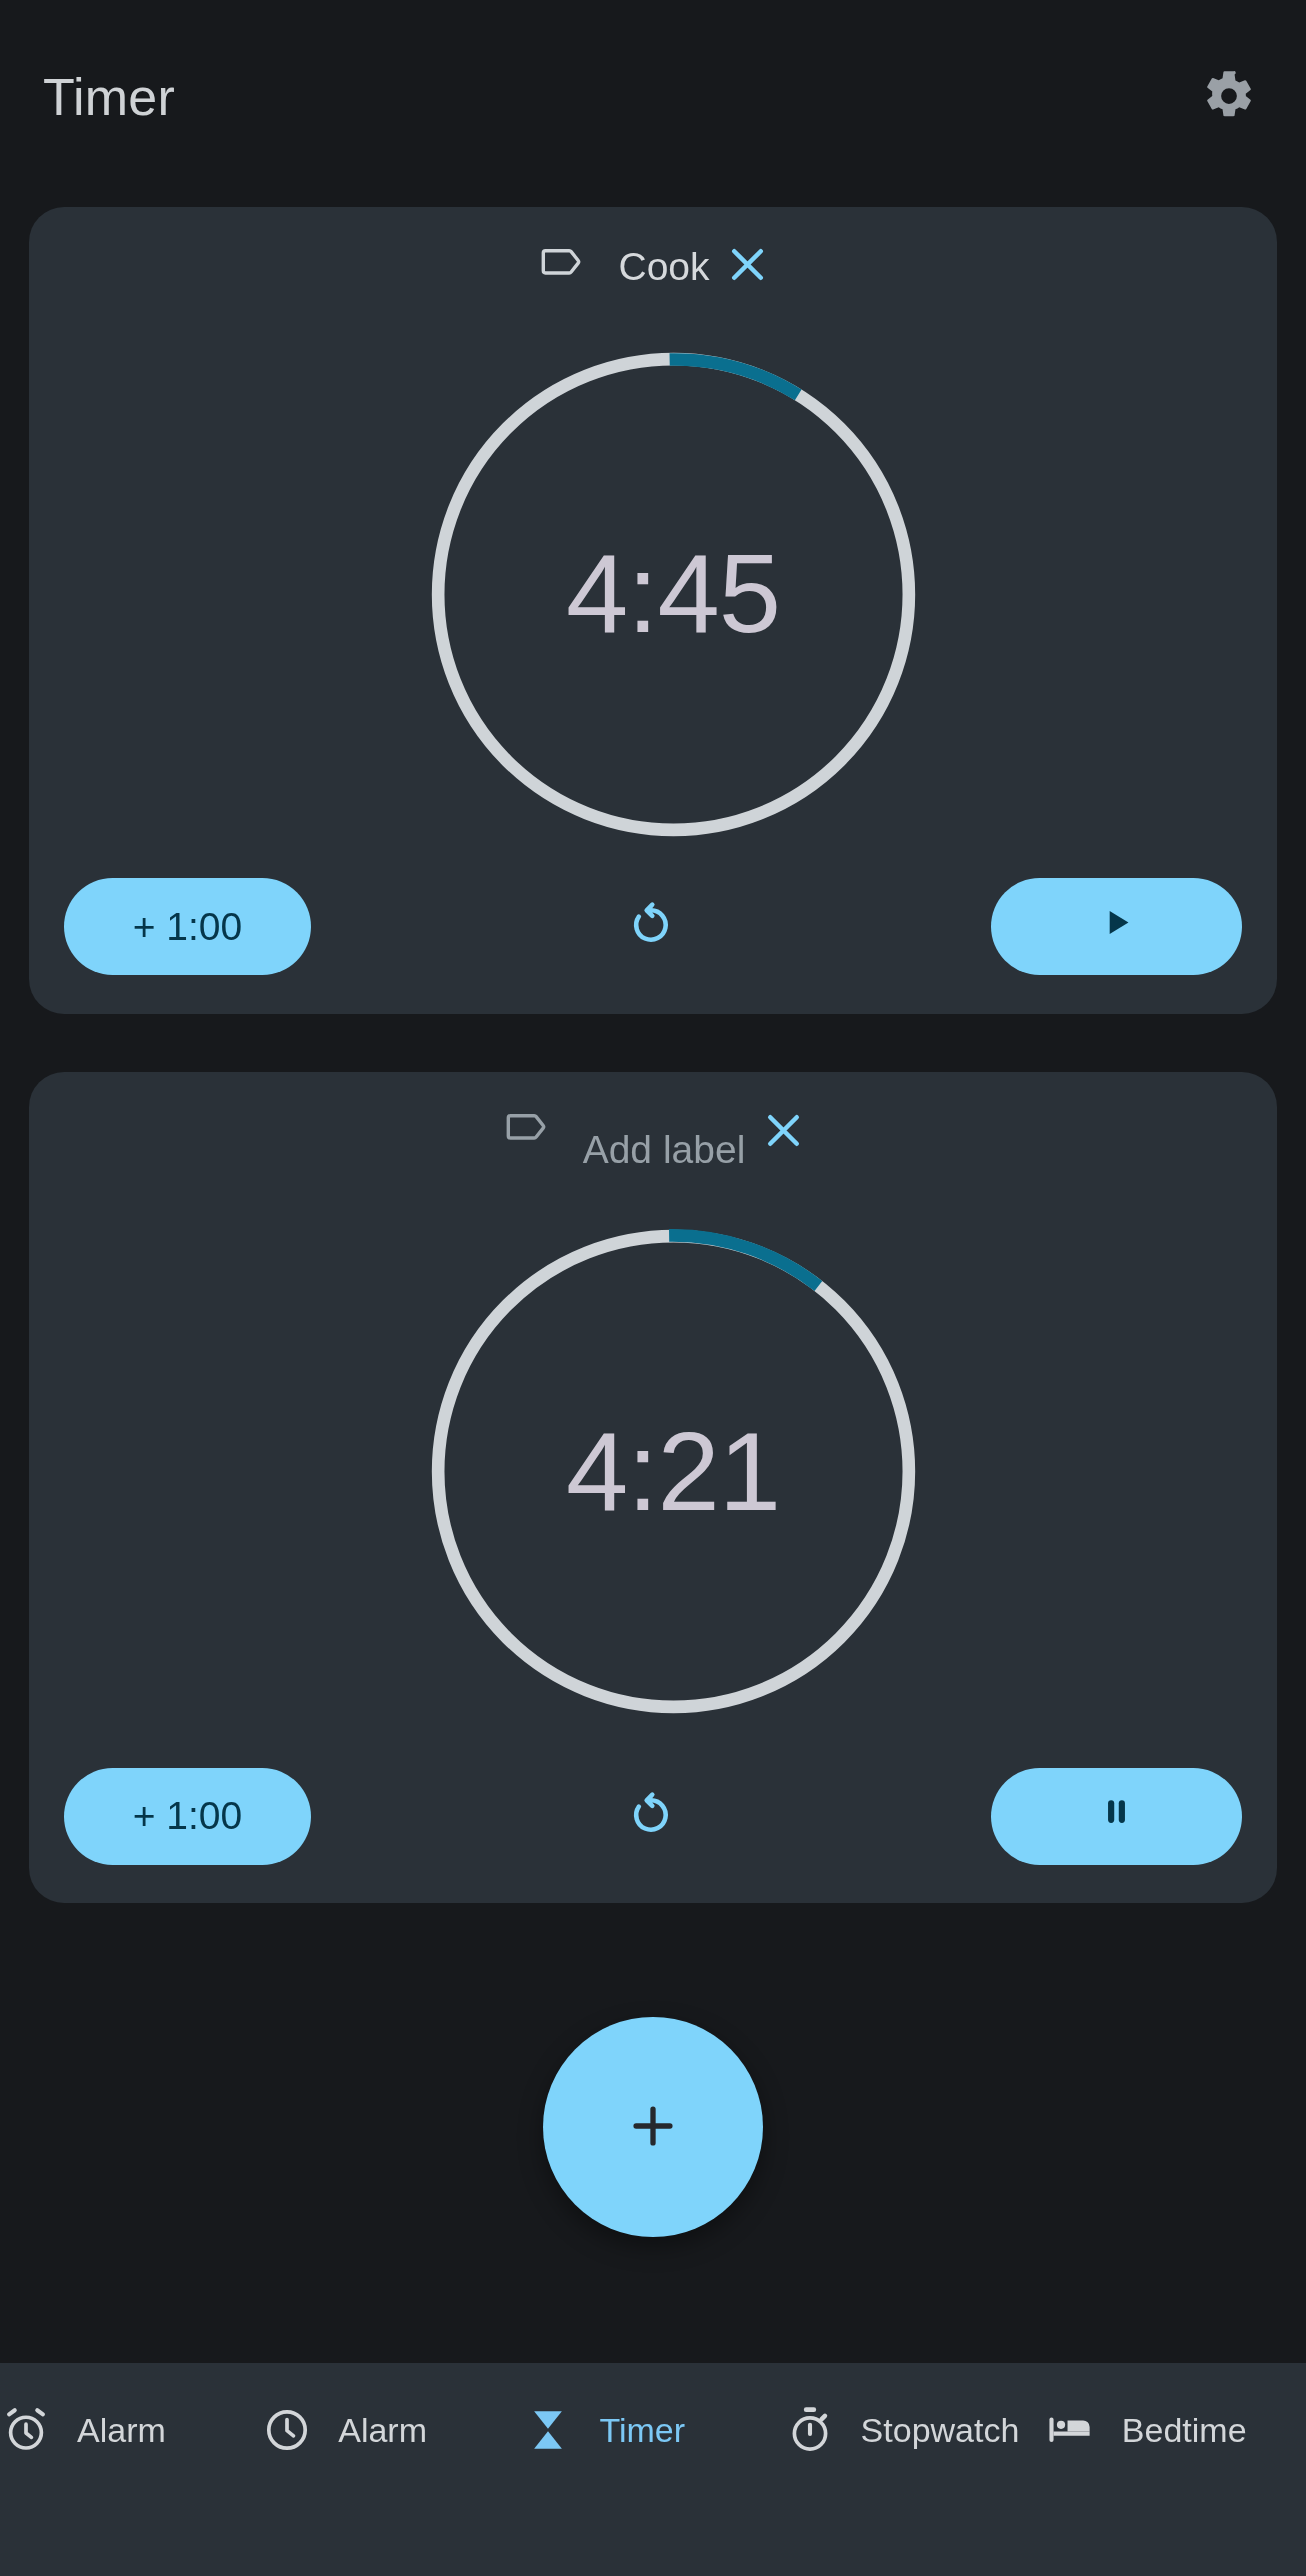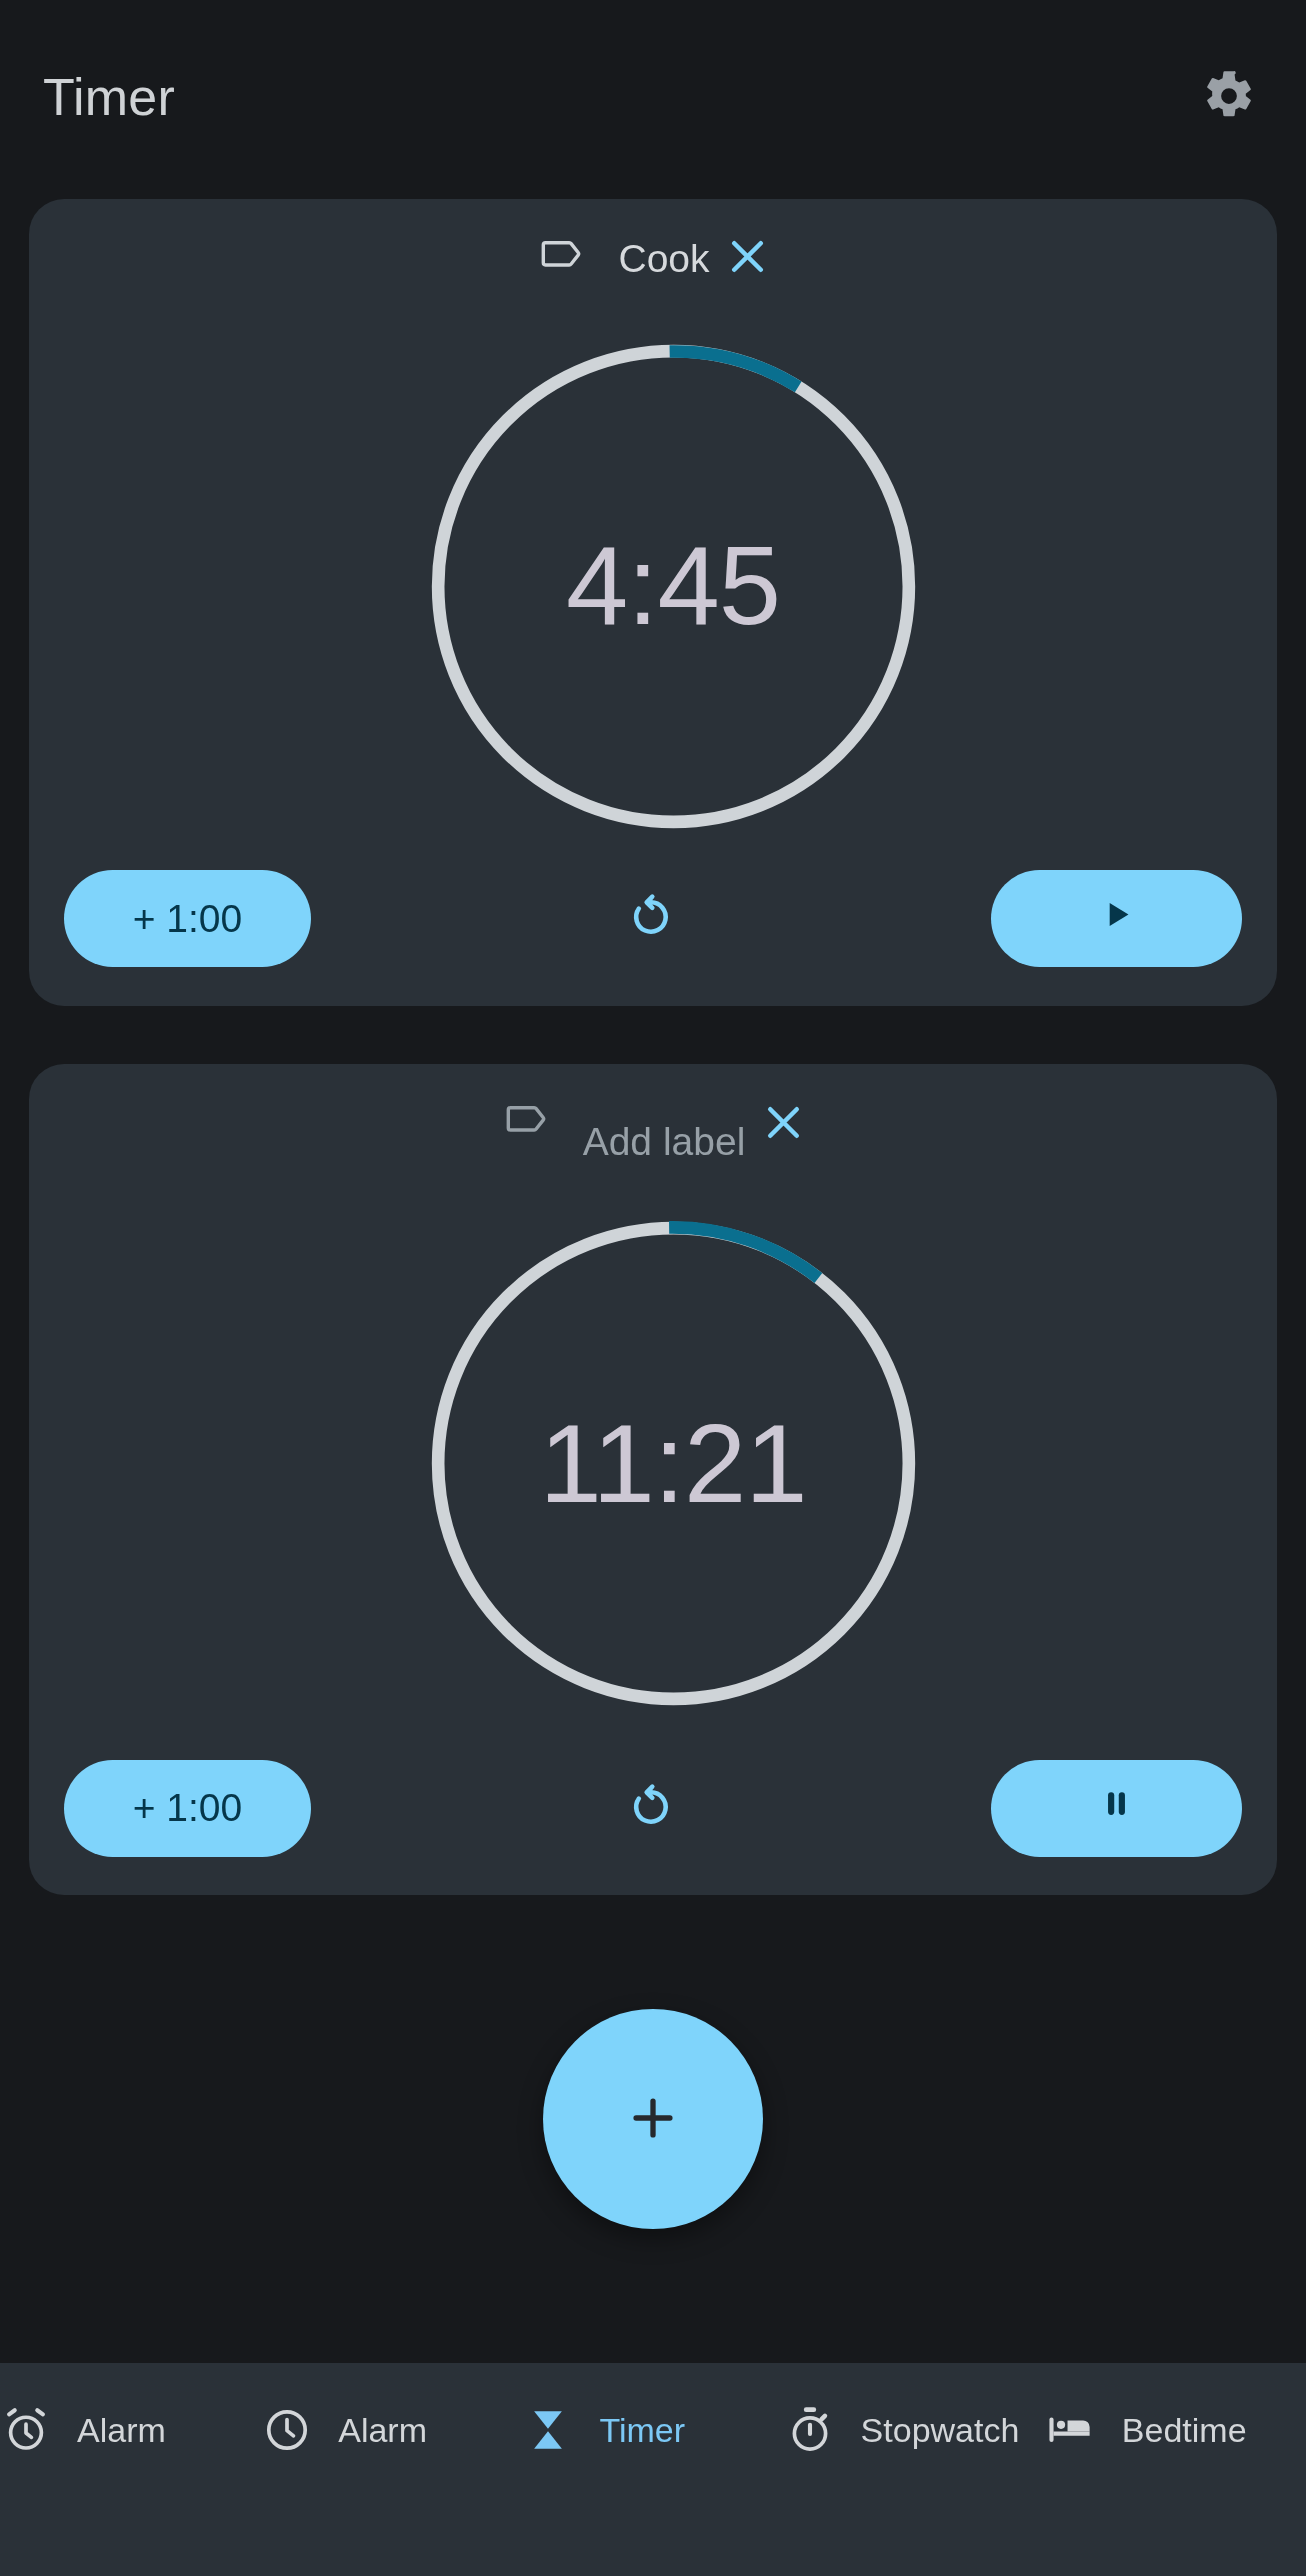--- a/index.html
+++ b/index.html
@@ -12,20 +12,21 @@
     overflow:hidden;
   }
 
   .screen {
     position:relative;
     width:1306px;
     height:2576px;
     background:#17191c;
     display:flex;
     flex-direction:column;
+    gap:8px;
   }
 
   
   .header {
     height:194px;
     flex:0 0 194px;
     display:flex;
     align-items:center;
     justify-content:space-between;
     padding:0 41px 0 43px;
@@ -292,21 +293,21 @@
         </button>
       </div>
 
       <div class="dial-wrap dial-2">
         <div class="dial">
           <svg viewBox="0 0 546 546">
             <circle cx="273" cy="273" r="242" fill="none" stroke="#cfd4d8" stroke-width="13"></circle>
 
             <path d="M 273 31 A 242 242 0 0 0 120.0 84.5" fill="none" stroke="#0a6f8f" stroke-width="13" transform="rotate(38 273 273)"></path>
           </svg>
-          <div class="dial-time">11:21</div>
+          <div class="dial-time">4:21</div>
         </div>
       </div>
 
       <div class="controls">
         <button class="pill">+ 1:00</button>
         <button class="reset-btn">
           <span>
             <svg width="52" height="52" viewBox="0 0 24 24" fill="none">
               <path d="M12 5.2A6.8 6.8 0 1 1 6.4 8.1" stroke="#7fd4fb" stroke-width="2.1" stroke-linecap="round"></path>
               <path d="M12.6 2.6L10.0 5.2l2.6 2.6" stroke="#7fd4fb" stroke-width="2.1" stroke-linecap="round" stroke-linejoin="round" fill="#7fd4fb"></path>

